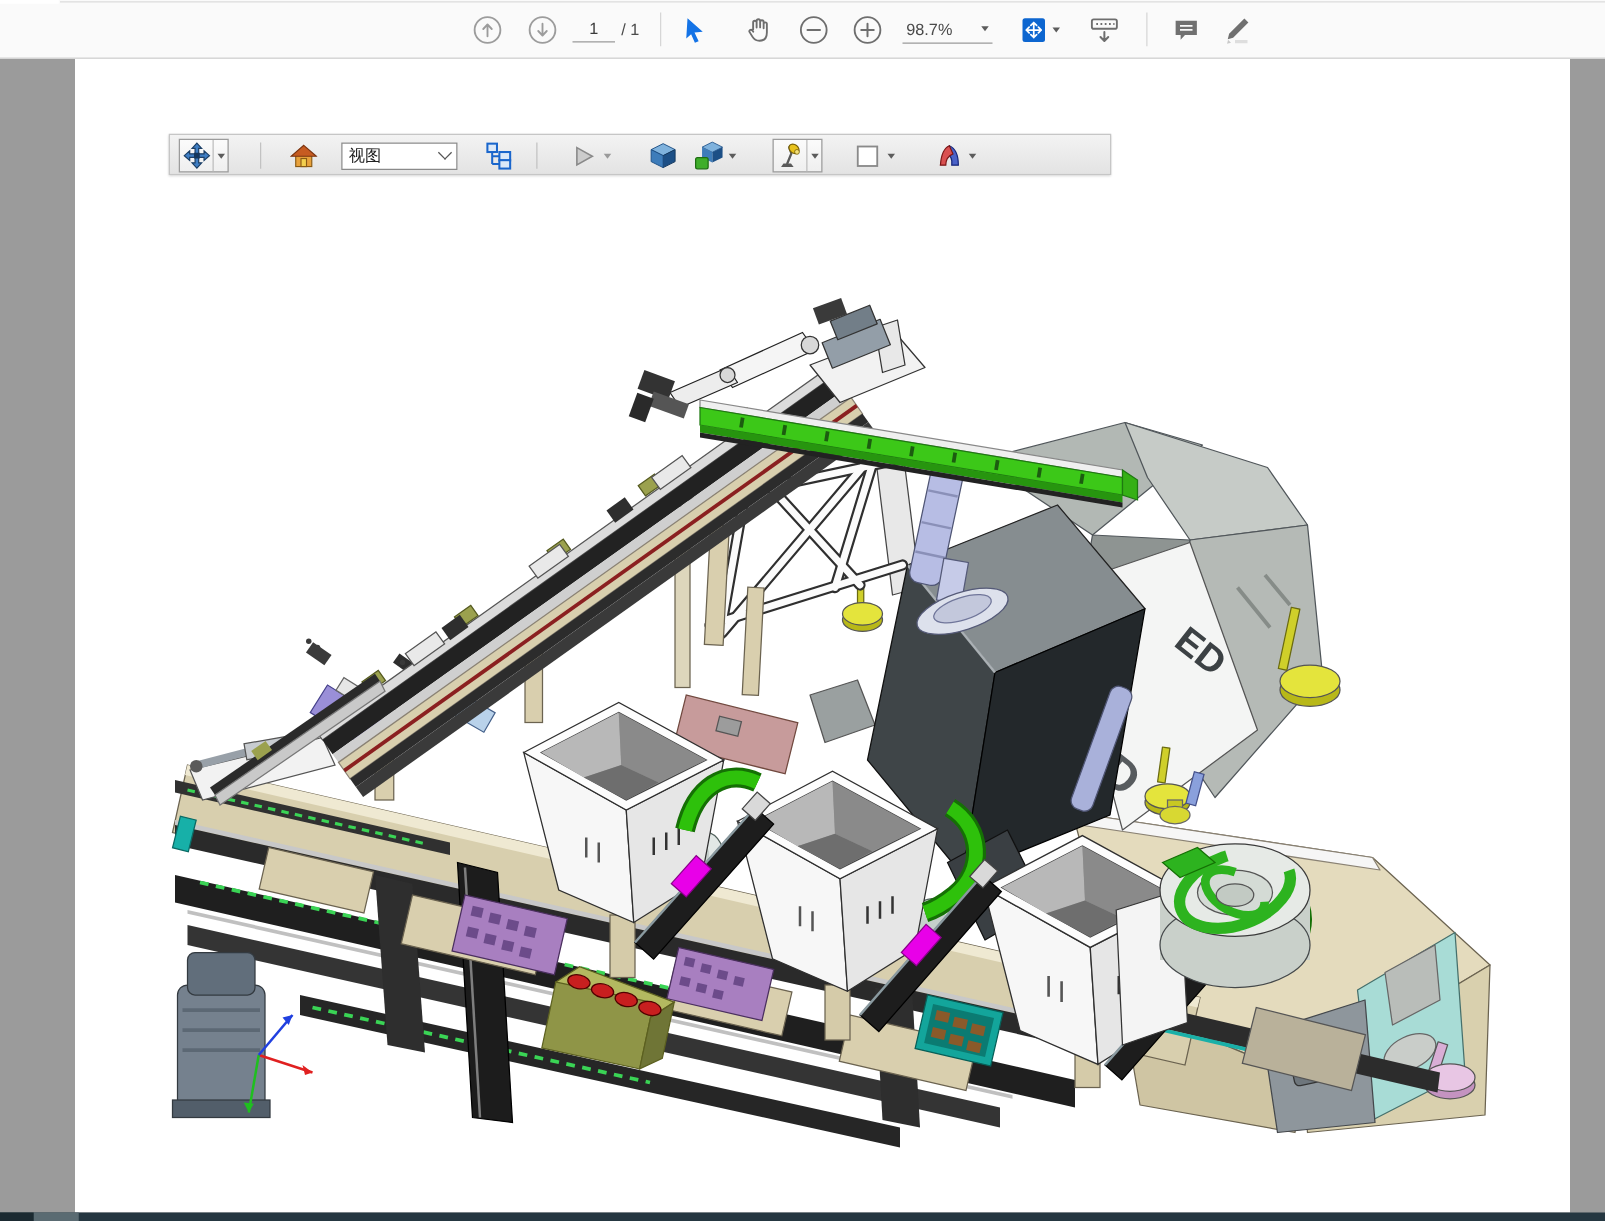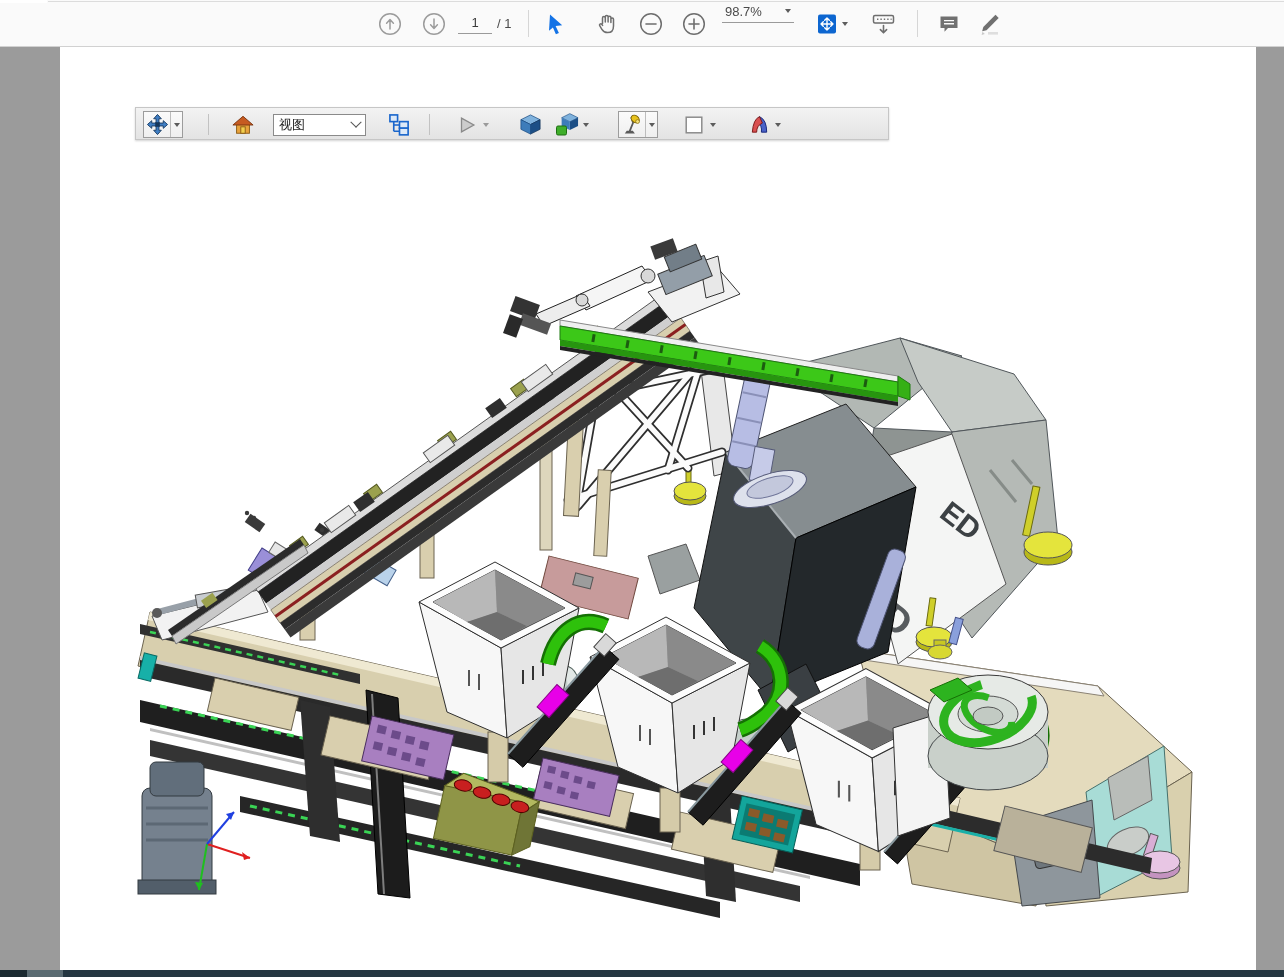--- a/index.html
+++ b/index.html
@@ -12,21 +12,21 @@
              background:#fafafa; border-bottom:1px solid #d1d1d1; z-index:30; }
   .toolbar::before { content:""; position:absolute; top:1px; left:48px; right:0; height:1px; background:#dcdcdc; }
   .corner-notch { position:absolute; left:0; top:0; width:47px; height:3px; background:#ffffff; }
   .tbtn { position:absolute; top:11px; width:26px; height:26px; border:none; background:transparent;
           display:flex; align-items:center; justify-content:center; cursor:pointer; padding:0; }
   .sep-v { position:absolute; top:10px; width:1px; height:27px; background:#d6d6d6; }
   .page-input { position:absolute; left:458px; top:12px; width:34px; height:22px; border:none;
                 border-bottom:1px solid #9a9a9a; background:transparent; text-align:center;
                 font-size:13px; color:#3a3a3a; font-family:inherit; }
   .page-total { position:absolute; left:497px; top:16px; font-size:13px; color:#4a4a4a; }
-  .zoomfield { position:absolute; left:722px; top:0; width:72px; height:23px;
+  .zoomfield { position:absolute; left:722px; top:12px; width:72px; height:23px;
                border-bottom:1px solid #9a9a9a; display:flex; align-items:center;
                justify-content:space-between; padding:0 3px; cursor:pointer;text-align:right; }
   .zoomfield span { font-size:13px; color:#4a4a4a; }
   .caret { width:0; height:0; border-left:4px solid transparent; border-right:4px solid transparent;
            border-top:5px solid #5c5c5c; }
   .caret.sm { border-left-width:3.5px; border-right-width:3.5px; border-top-width:4.5px; }
 
   
   .page { position:absolute; left:60px; top:47px; width:1196px; height:923px; background:#ffffff; z-index:1; }
 

